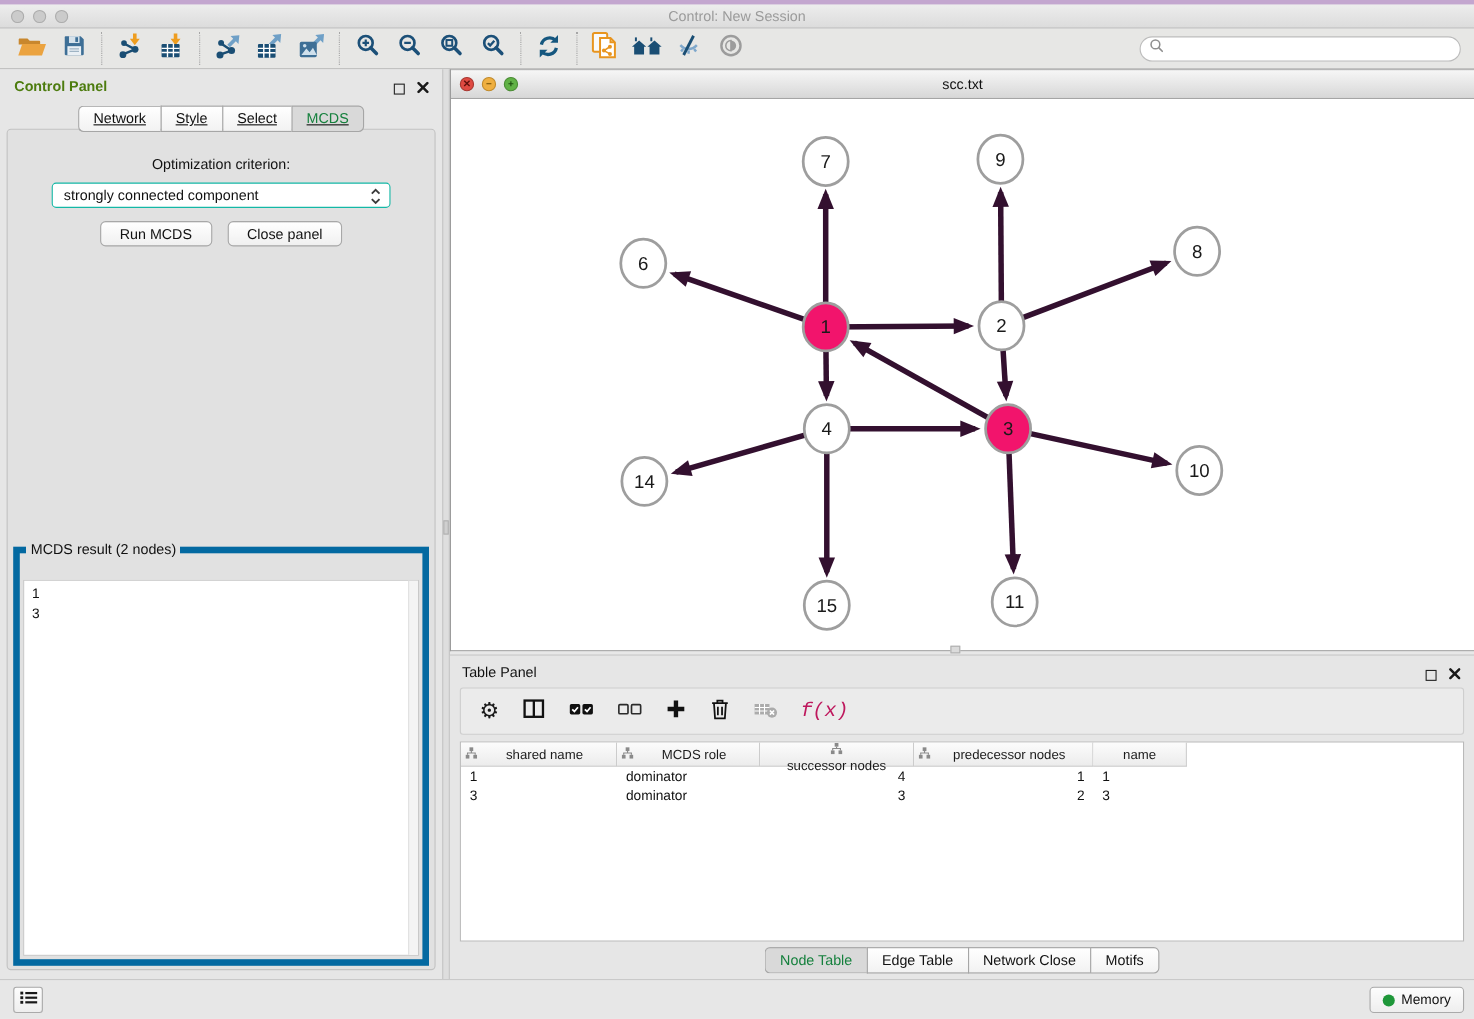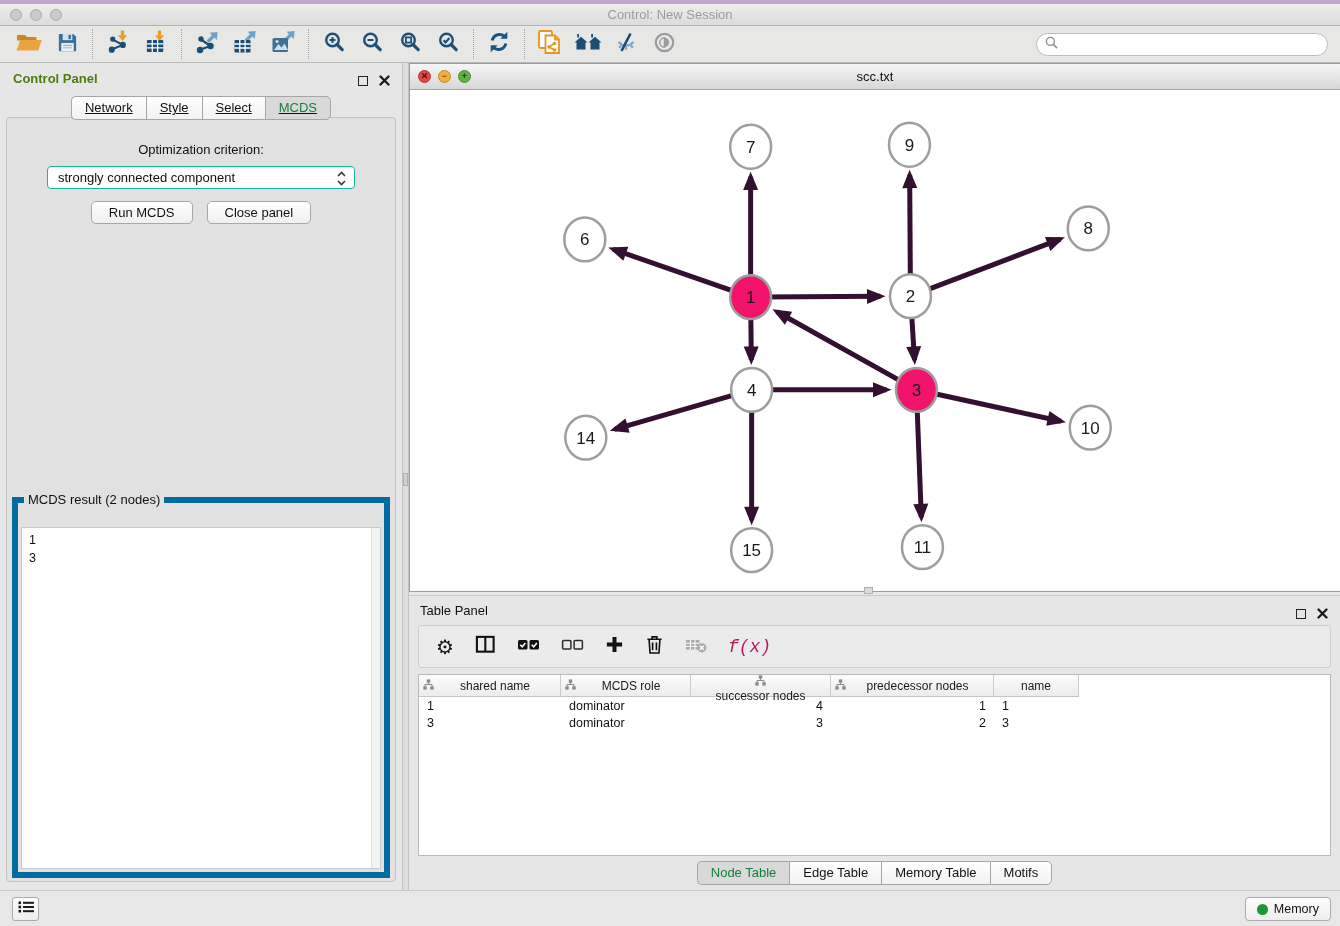--- a/index.html
+++ b/index.html
@@ -468,21 +468,21 @@
       <div class="td col1">3</div>
       <div class="td col2">dominator</div>
       <div class="td col3 num">3</div>
       <div class="td col4 num">2</div>
       <div class="td col5">3</div>
     </div>
   </div>
   <div class="tp-tabs seg-row2" style="position:absolute;bottom:5px;left:0;right:0;display:flex;justify-content:center;">
     <span class="seg selected">Node Table</span>
     <span class="seg">Edge Table</span>
-    <span class="seg">Memory Table</span>
+    <span class="seg">Network Close</span>
     <span class="seg">Motifs</span>
   </div>
 </div>
 
 <div class="status-bar">
   <span class="list-btn">
       <span><svg width="16" height="14" viewBox="0 0 16 14">
           <g fill="#1A1A1A">
             <rect x="0.5" y="1.5" width="2.6" height="2.6"></rect>
             <rect x="5" y="1.8" width="11" height="2"></rect>

